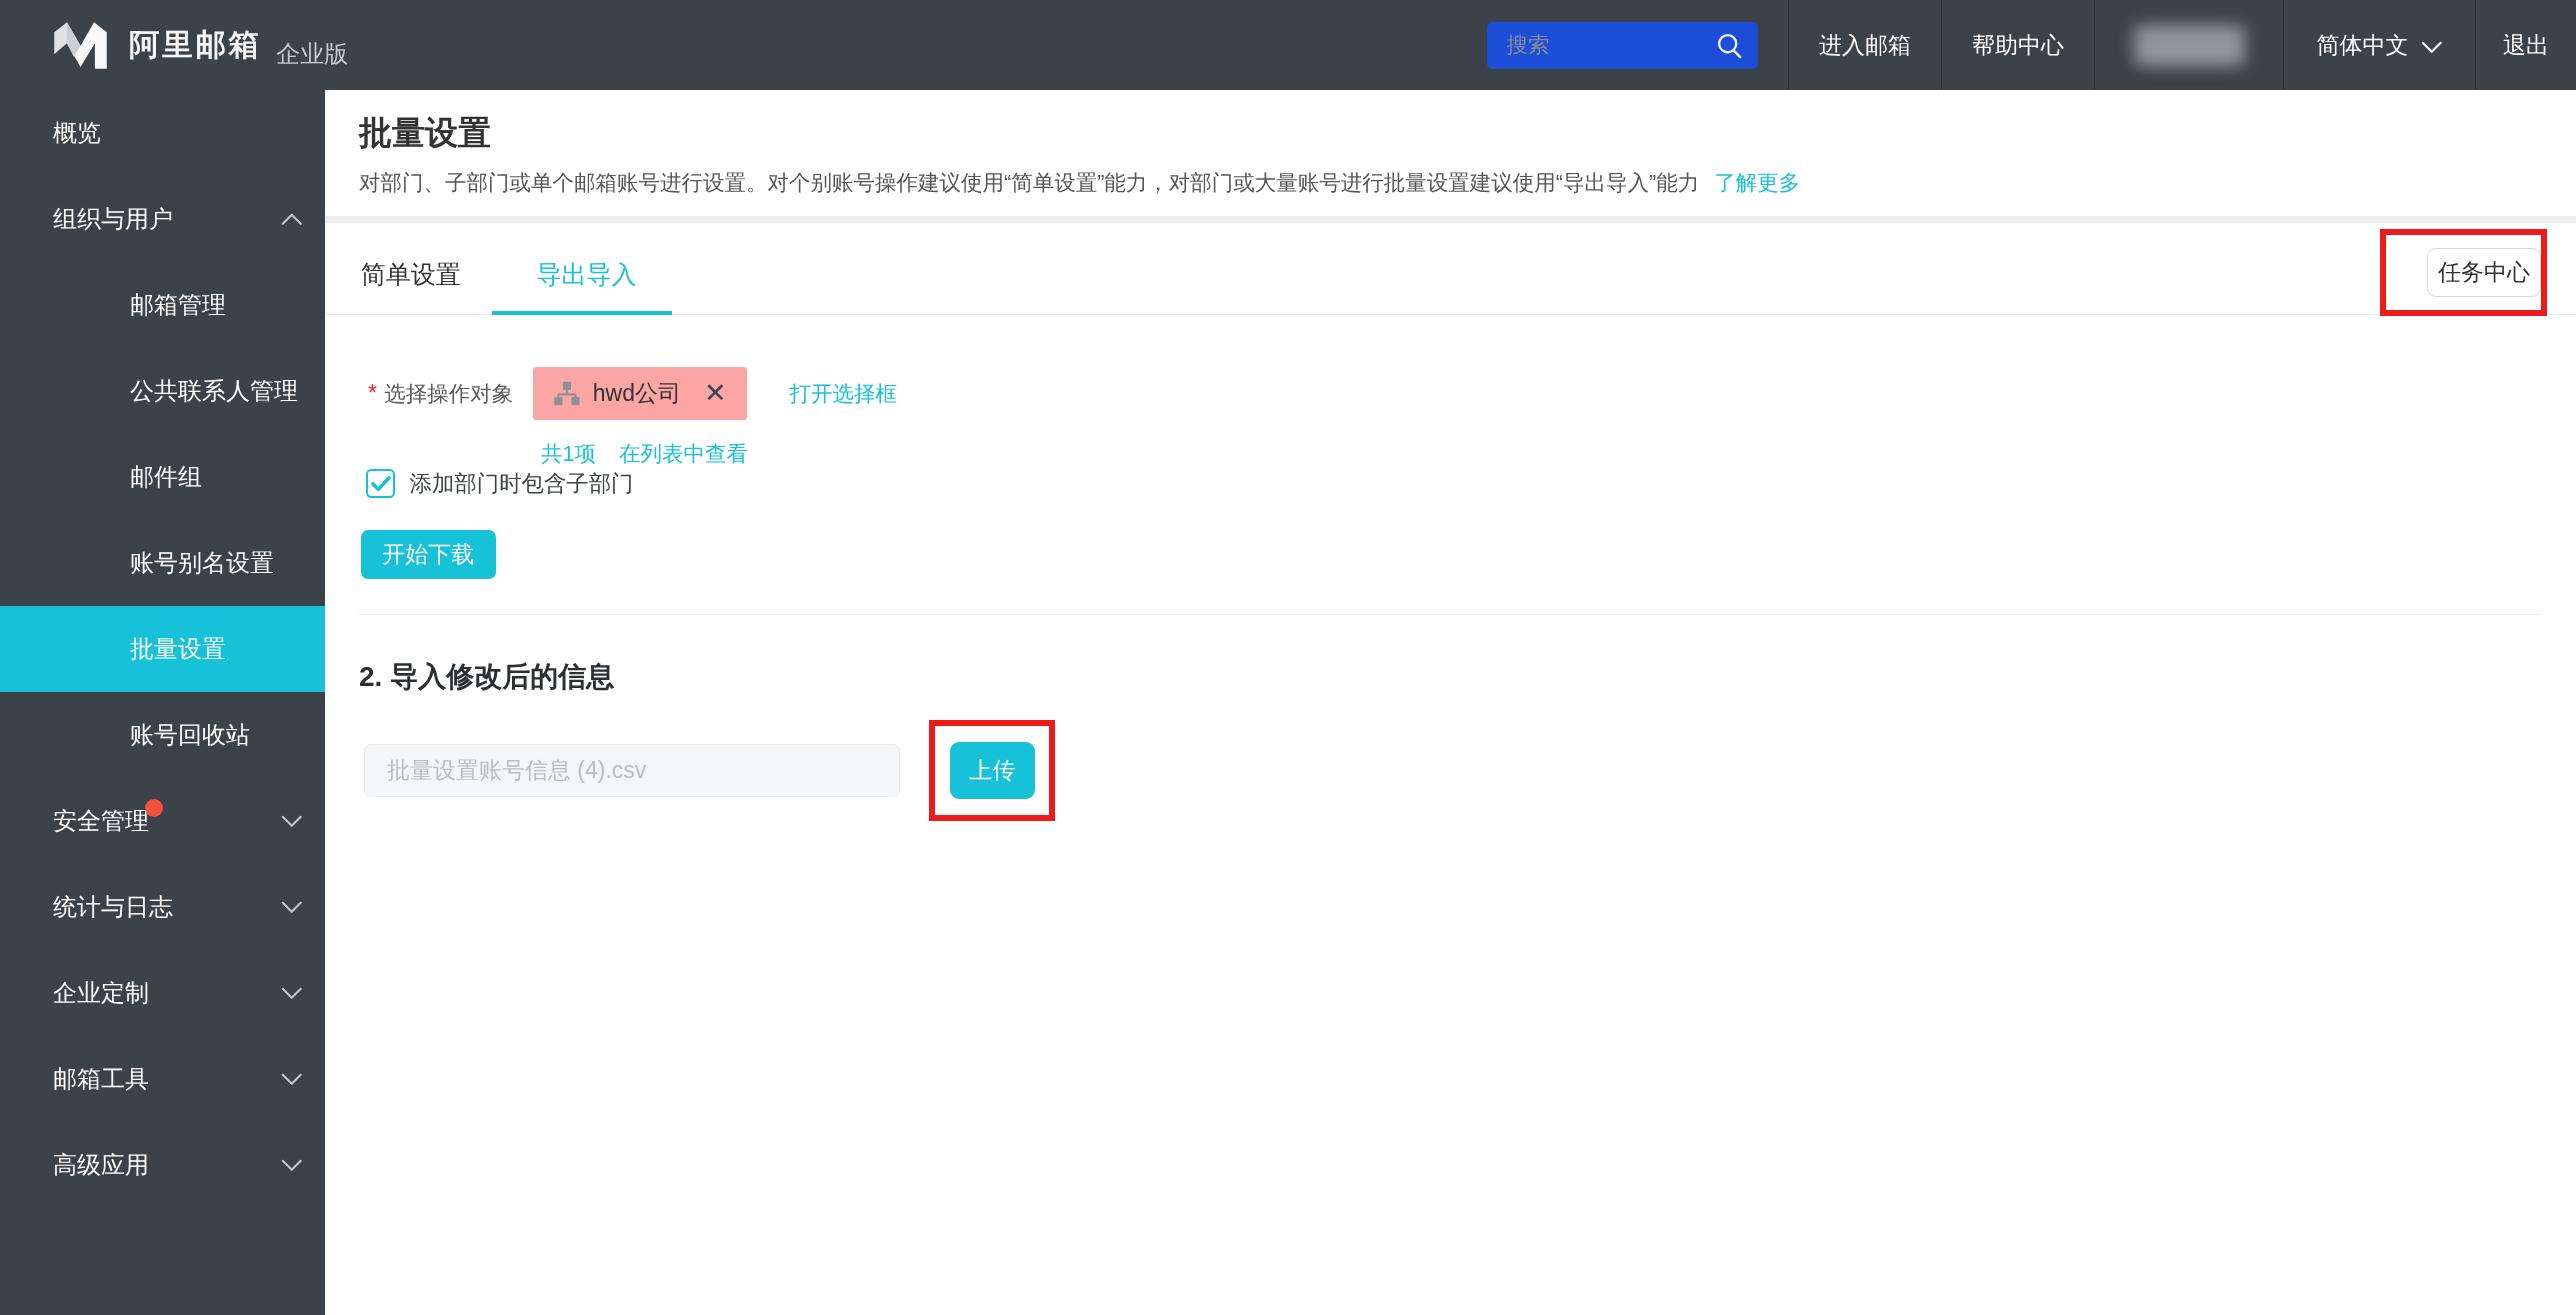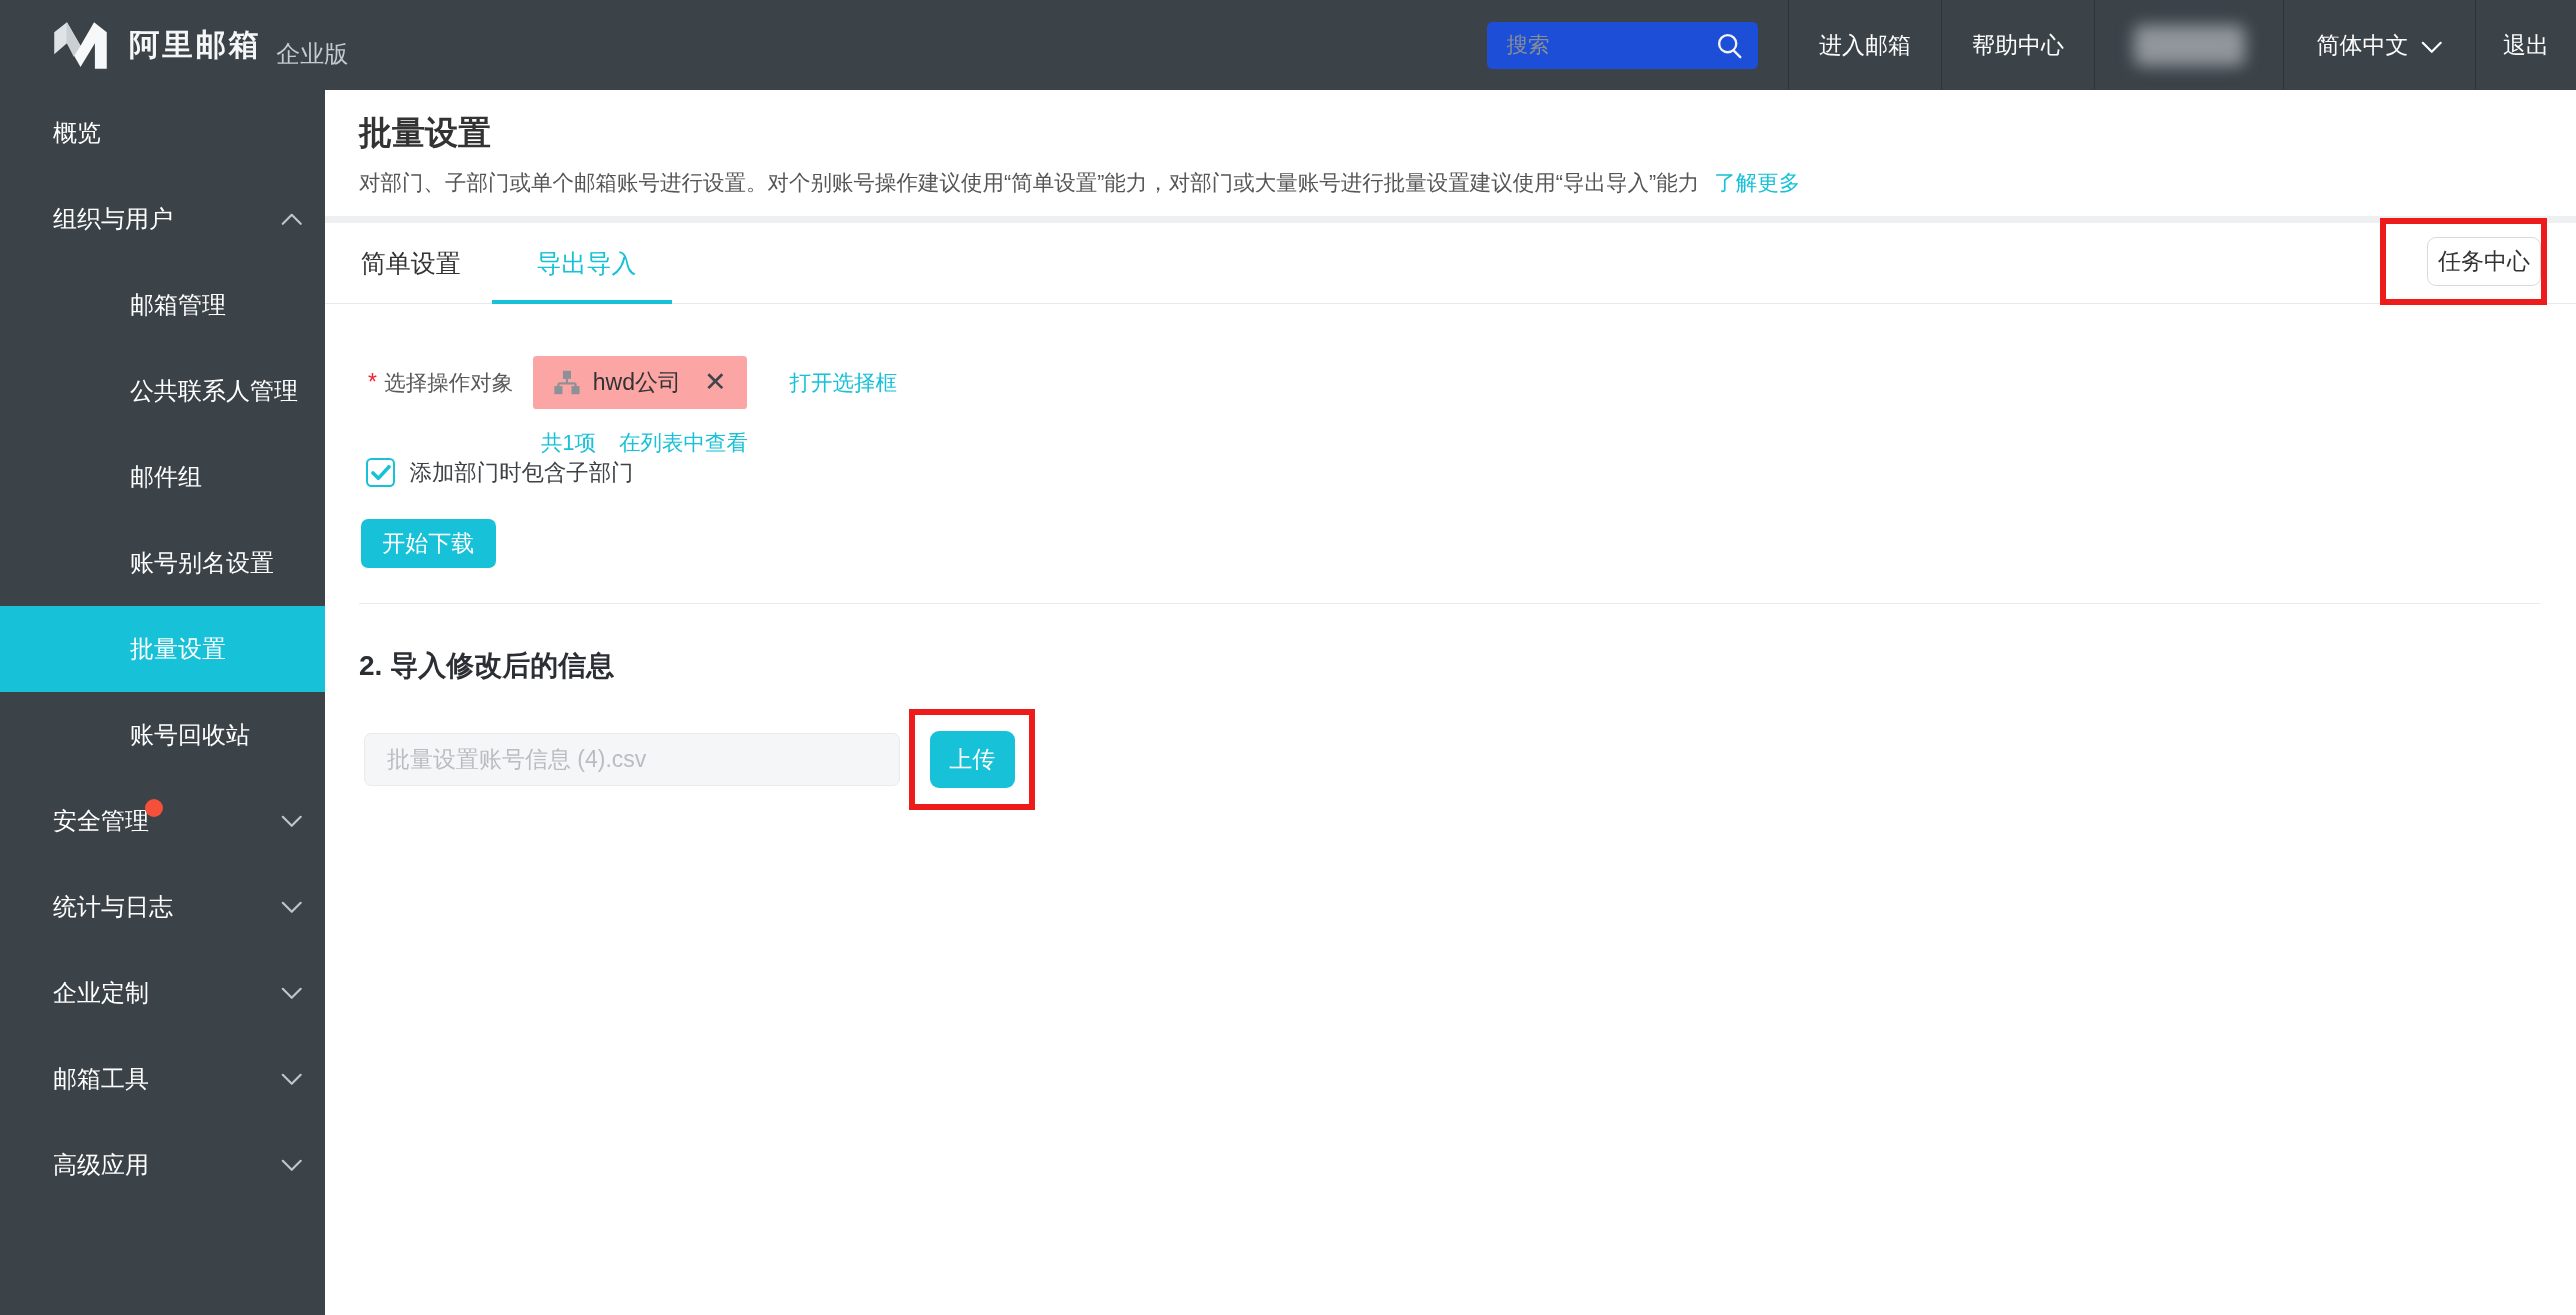--- a/index.html
+++ b/index.html
@@ -64,21 +64,21 @@
   .main { position:absolute; top:90px; left:325px; width:2251px; height:1226px; background:#fff; }
   .page-head { height:126px; padding-left:34px; }
   .page-head h1 { margin:0; padding-top:23px; font-size:33px; line-height:39px; font-weight:600; color:#333; }
   .page-desc { margin-top:18px; font-size:21.5px; line-height:27px; color:#555; }
   .learn-more { color:#17c1d8; margin-left:9px; cursor:pointer; text-decoration:none; }
   .gray-gap { height:7.2px; background:#edeff1; }
 
   .card { position:relative; }
   .tabs-row {
     height:81px; border-bottom:0.9px solid #e7e9eb;
-    display:flex; align-items:center; padding-left:34px; position:relative;
+    display:flex; align-items:center; padding-left:34px; position:relative;margin-top:11px;
   }
   .tab { font-size:25px; color:#333; position:relative; height:100%; display:flex; align-items:center; padding:0 1.8px; cursor:pointer; }
   .tab + .tab { margin-left:72px; }
   .tab.active { color:#17c1d8; }
   .tab.active::after {
     content:""; position:absolute; left:-43px; right:-34px; bottom:-0.9px; height:4.5px; background:#17c1d8;
   }
   .annotation { border:6.3px solid #ee1b1b;padding-left:41px; }
   .annotation-task {
     position:absolute; top:-5.4px; right:29px; width:167px; height:87px;
@@ -125,21 +125,21 @@
   .divider { height:0.9px; background:#e8eaec; margin-top:35px; }
 
   .upload-row { margin-top:24px; display:flex; align-items:center; }
   .file-input {
     margin-left:5.4px; width:536px; height:53px; background:#f5f6f7;
     border:0.9px solid #e8eaec; border-radius:7.2px; padding:0 21.5px;
     font-size:23px; color:#333; outline:none; font-family:inherit;
   }
   .file-input::placeholder { color:#b9bdc1; }
   .annotation-upload {
-    margin-left:9px; padding:16px 14.4px; display:flex; align-items:center; justify-content:center;
+    margin-left:29px; padding:16px 14.4px; display:flex; align-items:center; justify-content:center;
   }
   .upload-btn {
     width:85px; height:57px; background:#17c1d8; border:none; border-radius:9px;
     color:#fff; font-size:23px; display:flex; align-items:center; justify-content:center;
     cursor:pointer; font-family:inherit;
   }
 </style>
 </head>
 <body>
 

